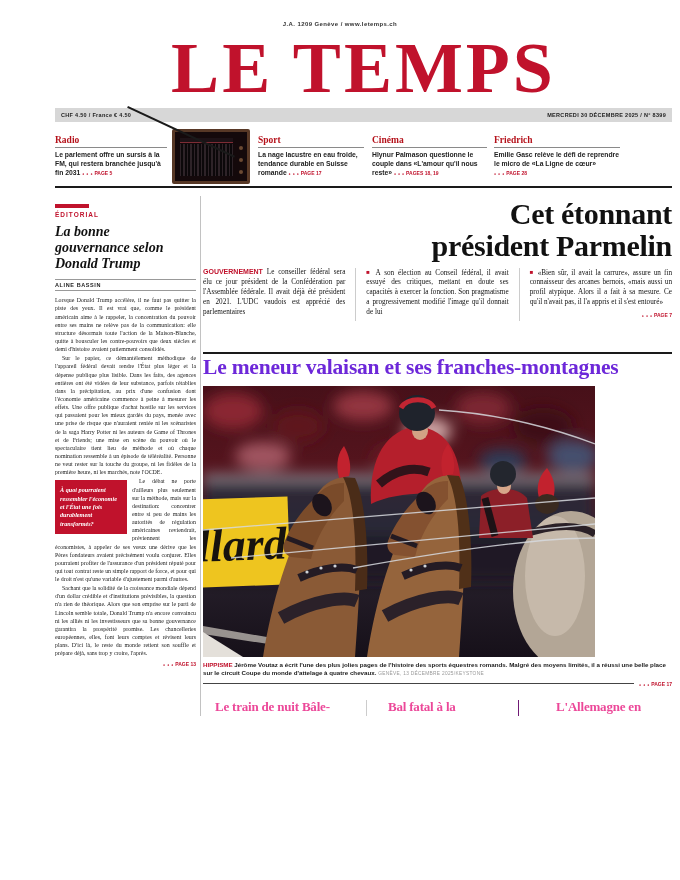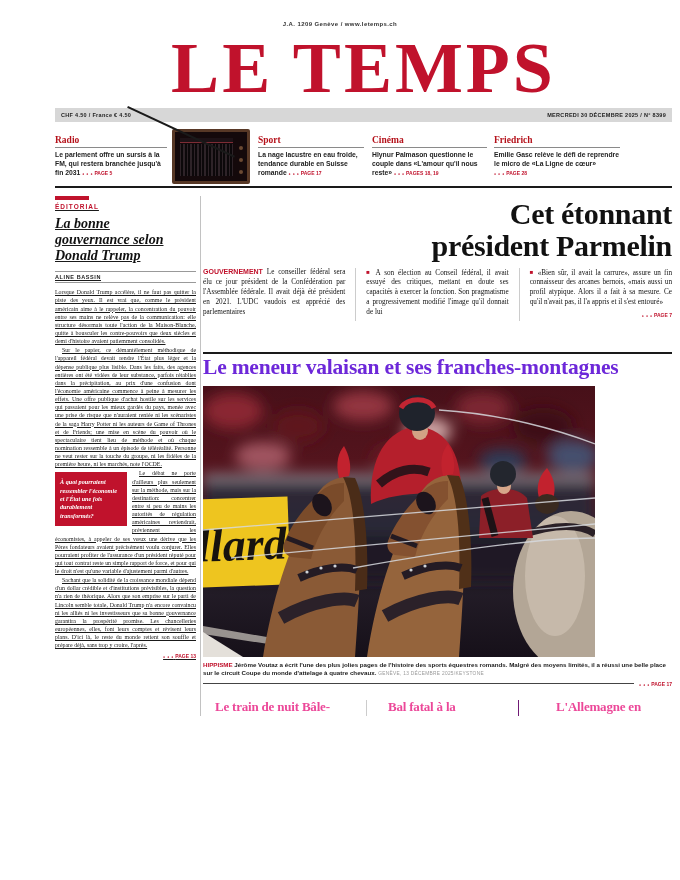--- a/index.html
+++ b/index.html
@@ -29,21 +29,21 @@
   .radio{top:129px;left:172px;width:78px;height:55px;background:#14090b;
          border:3px solid #573826;border-radius:2px;box-sizing:border-box;}
   .radio .grille{position:absolute;left:5px;top:12px;right:14px;bottom:5px;
          background:repeating-linear-gradient(90deg,#2e2328 0 1.5px,#0c080a 1.5px 3.5px);}
   .radio .dial{position:absolute;left:5px;top:6px;right:14px;height:4px;background:#1d1216;
          border-bottom:1px solid #7e2c35;}
   .radio .knob{position:absolute;right:4px;width:4px;height:4px;border-radius:50%;background:#6b4a33;}
   .rule-a{top:186px;left:55px;width:617px;height:2px;background:#1a1a1a;}
 
   
-  .edit{top:196px;left:55px;width:141px;text-decoration:underline;}
+  .edit{top:204px;left:55px;width:141px;}
   .vrule-main{top:196px;left:200px;width:1px;height:624px;background:#c2c2c2;}
   .redbar{width:34px;height:4px;background:#c0122c;margin-bottom:3px;}
   .edit .kick{font:700 6.5px "Liberation Sans",sans-serif;color:#c0122c;letter-spacing:1px;margin-bottom:6px;}
   .edit h2{margin:0;max-width:122px;font:italic 700 14px/1.15 "Liberation Serif",serif;color:#111;}
   .byline{border-top:1px solid #999;border-bottom:1px solid #999;padding:2px 0;
           margin:7px 0 5px;font:700 5.5px "Liberation Sans",sans-serif;letter-spacing:.6px;color:#222;}
   .edit .body{font-size:5.9px;line-height:1.38;text-align:justify;color:#222;}
   .edit .body p{margin:0 0 1px;text-indent:7px;}
   .edit .body p:first-child{text-indent:0;}
   .pull{float:left;width:62px;background:#c0122c;color:#fff;padding:6px 5px;margin:3px 5px 2px 0;

